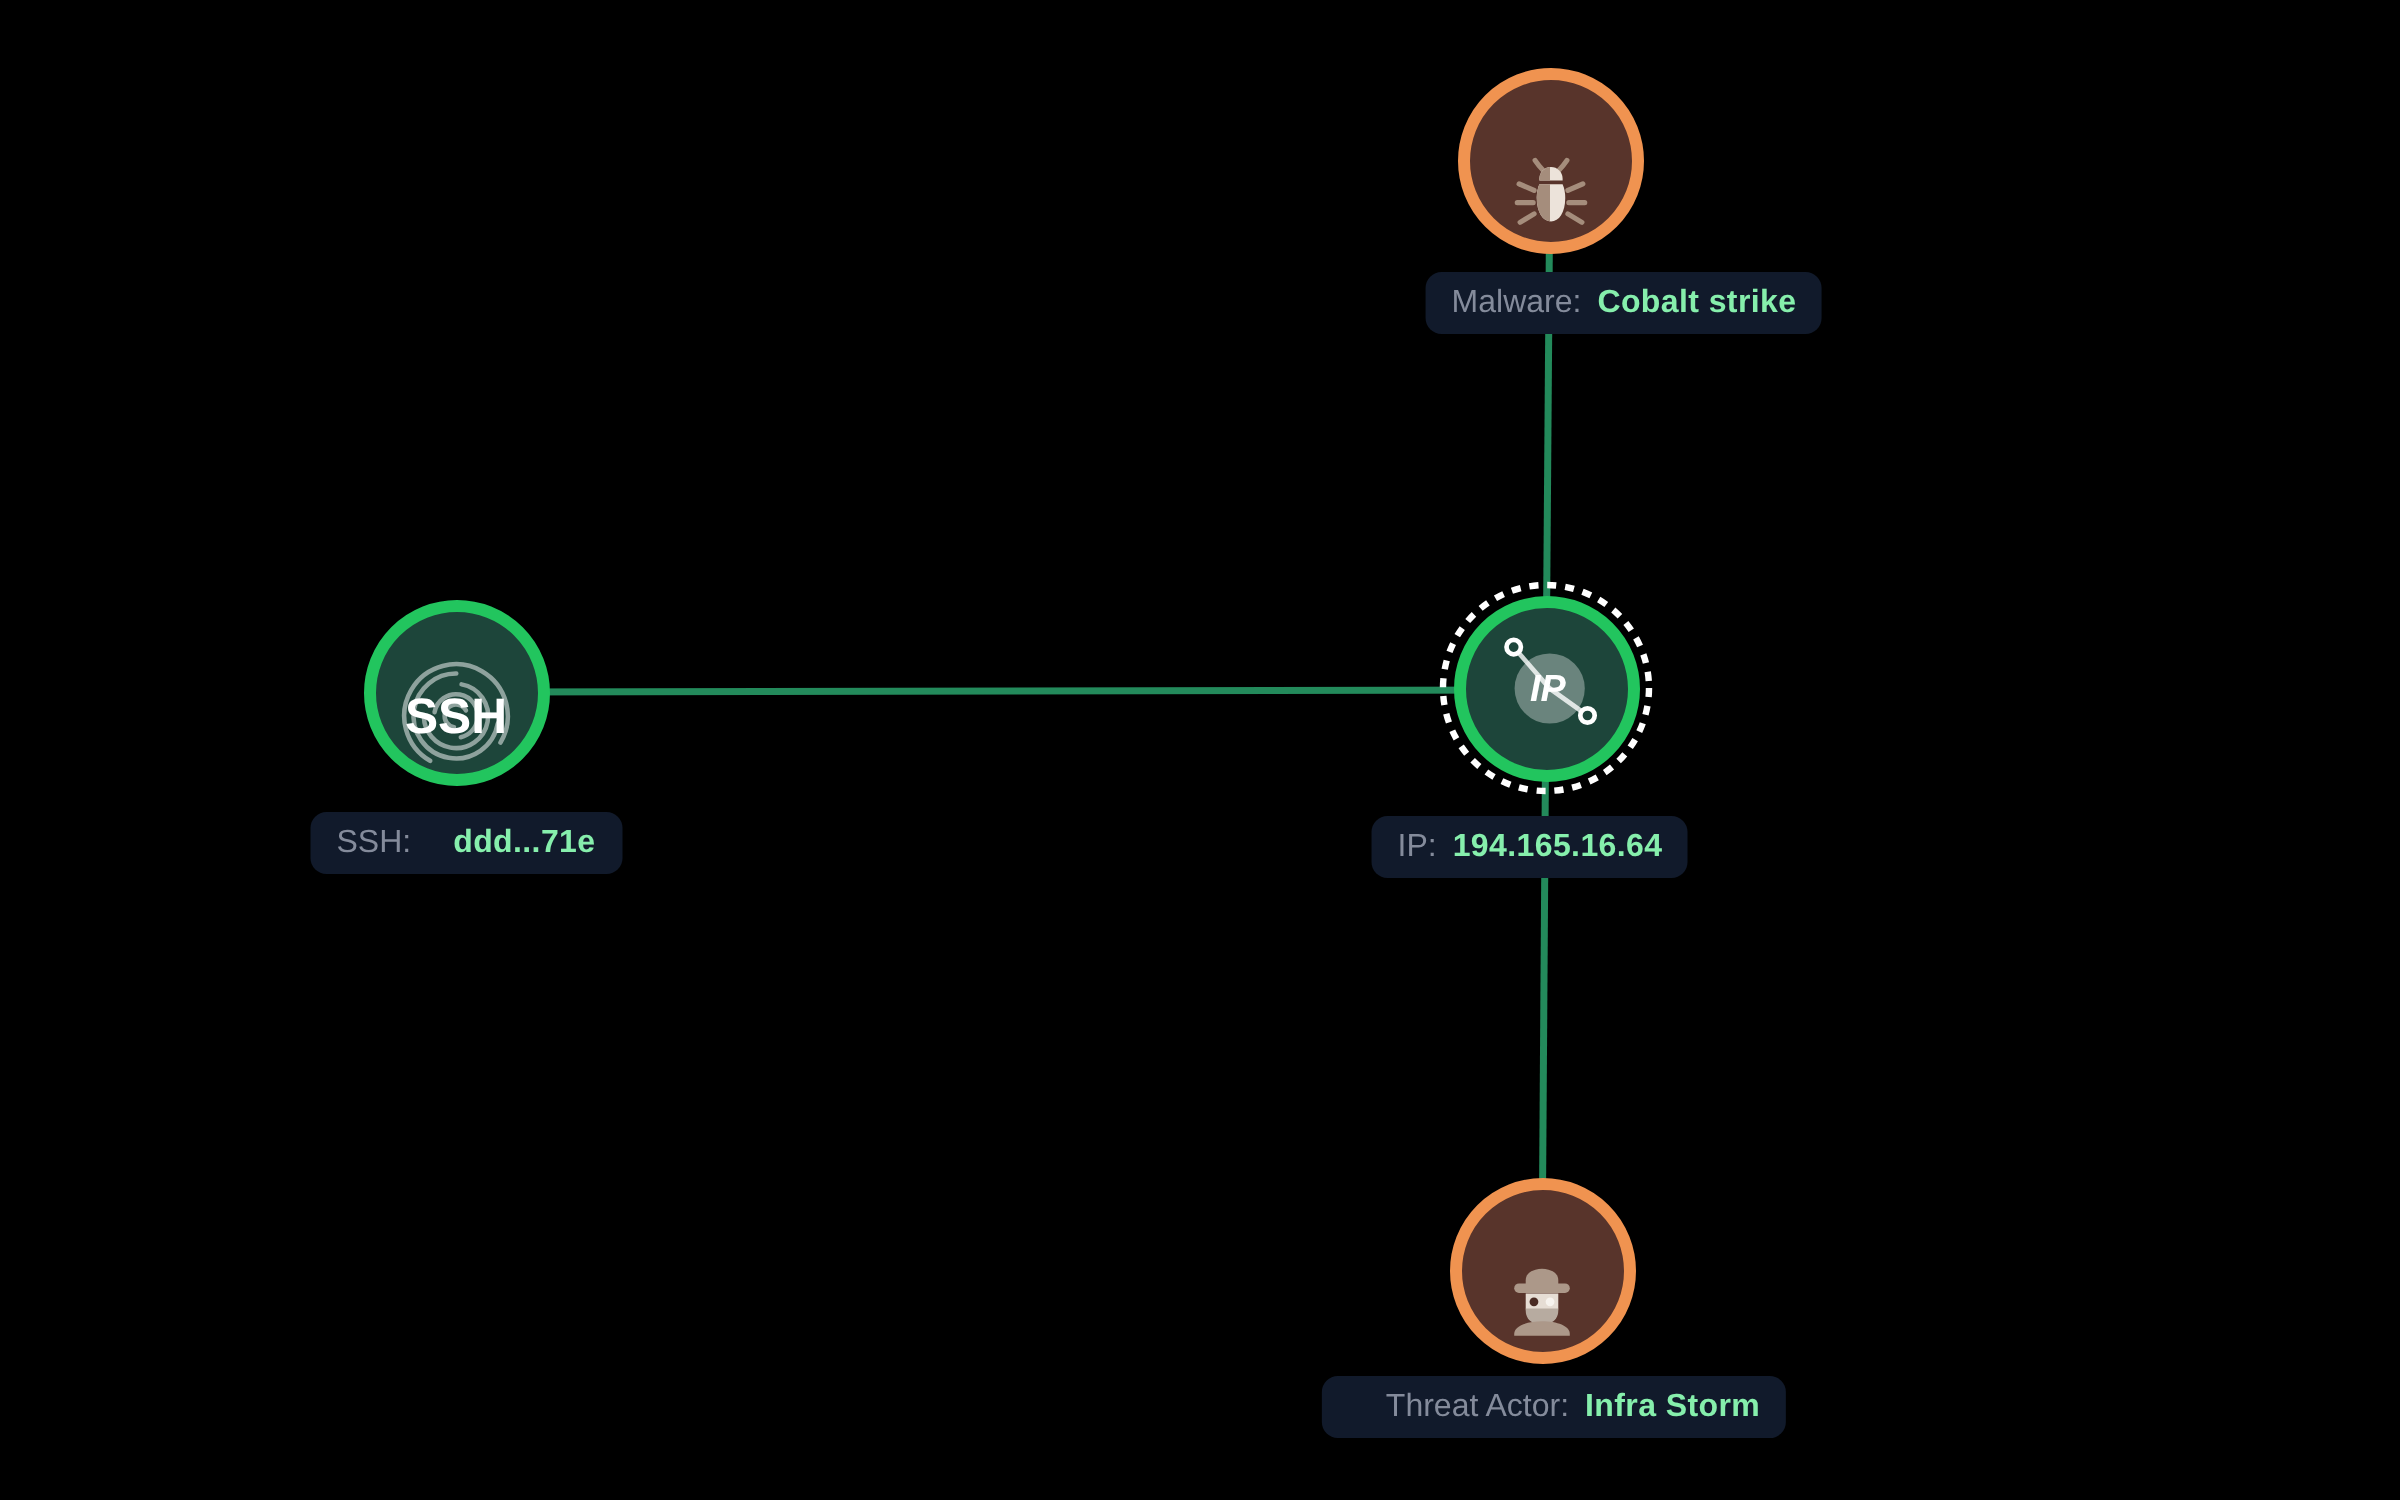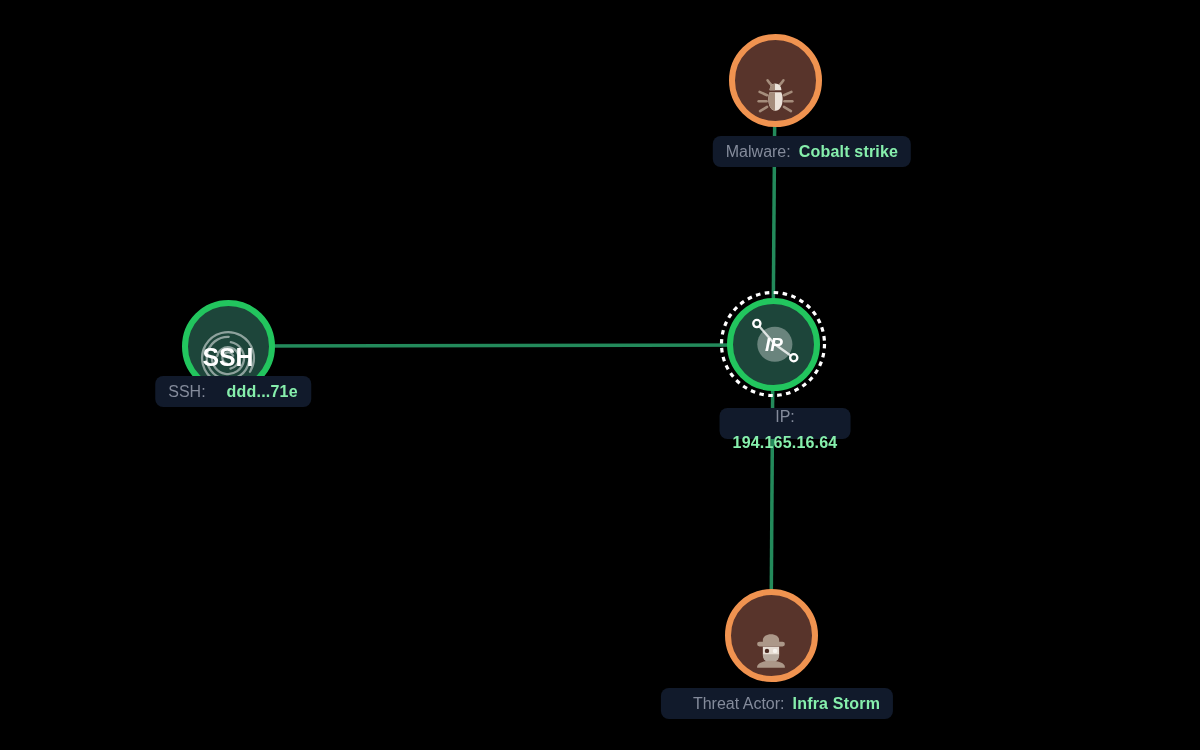--- a/index.html
+++ b/index.html
@@ -22,22 +22,22 @@
   #node-actor{left:724.5px;top:588.5px;}
   .node .icon{display:block;}
   .node-label{
     position:absolute;z-index:4;height:31px;background:#111A2B;border-radius:8px;
     display:inline-flex;align-items:center;gap:8px;padding:0 13px;
     font-size:16px;white-space:nowrap;transform:translateX(-50%);
   }
   .node-label .key{color:#848B9B;font-weight:400;}
   .node-label .value{color:#86efac;font-weight:700;letter-spacing:0.2px;}
   #label-malware{left:812px;top:136px;}
-  #label-ip{left:785px;top:408px;flex-direction:column;}
-  #label-ssh{left:233px;top:376px;gap:21px;}
+  #label-ip{left:765px;top:408px;}
+  #label-ssh{left:233px;top:406px;gap:21px;}
   #label-actor{left:777px;top:688px;padding-left:32px;}
   svg text{font-family:"Liberation Sans",sans-serif;font-weight:700;fill:#FFFFFF;}
 </style>
 </head>
 <body>
 
 <div class="canvas">
 
   <svg class="edges" width="1200" height="750" viewBox="0 0 1200 750">
     <line x1="228" y1="346" x2="773" y2="345"></line>

